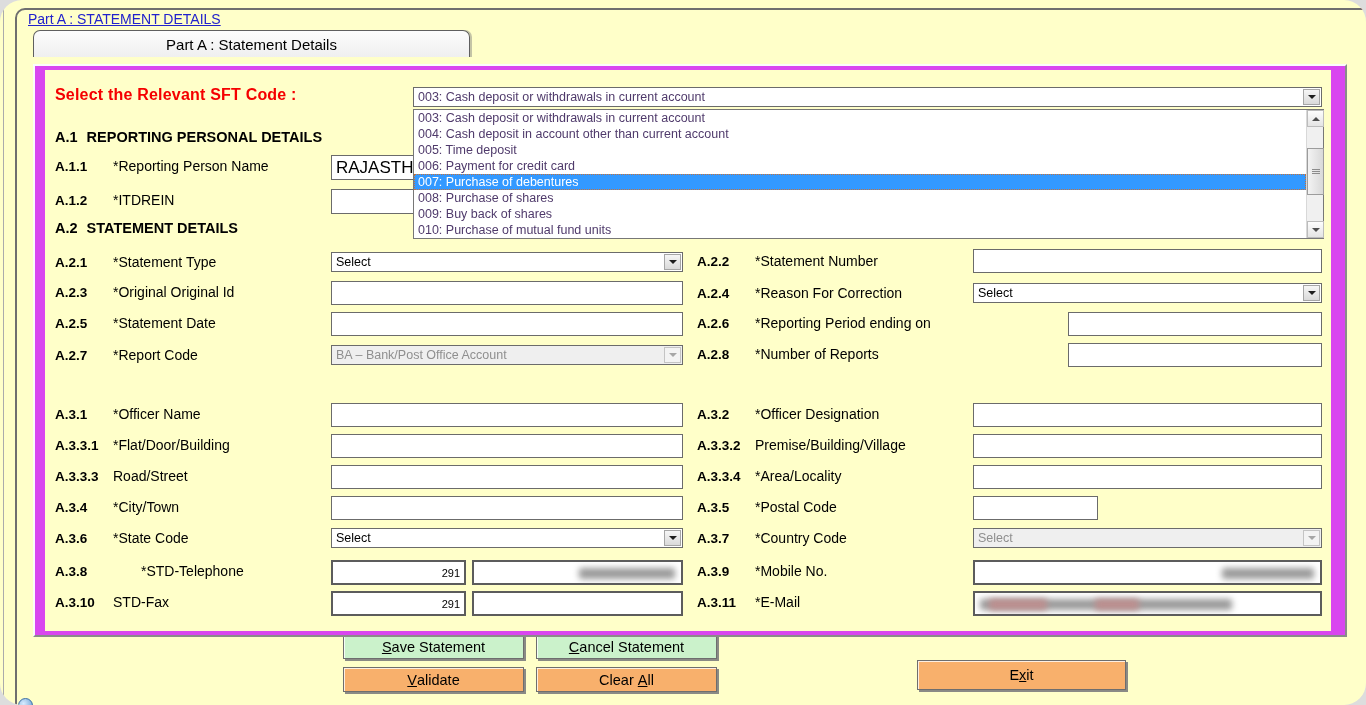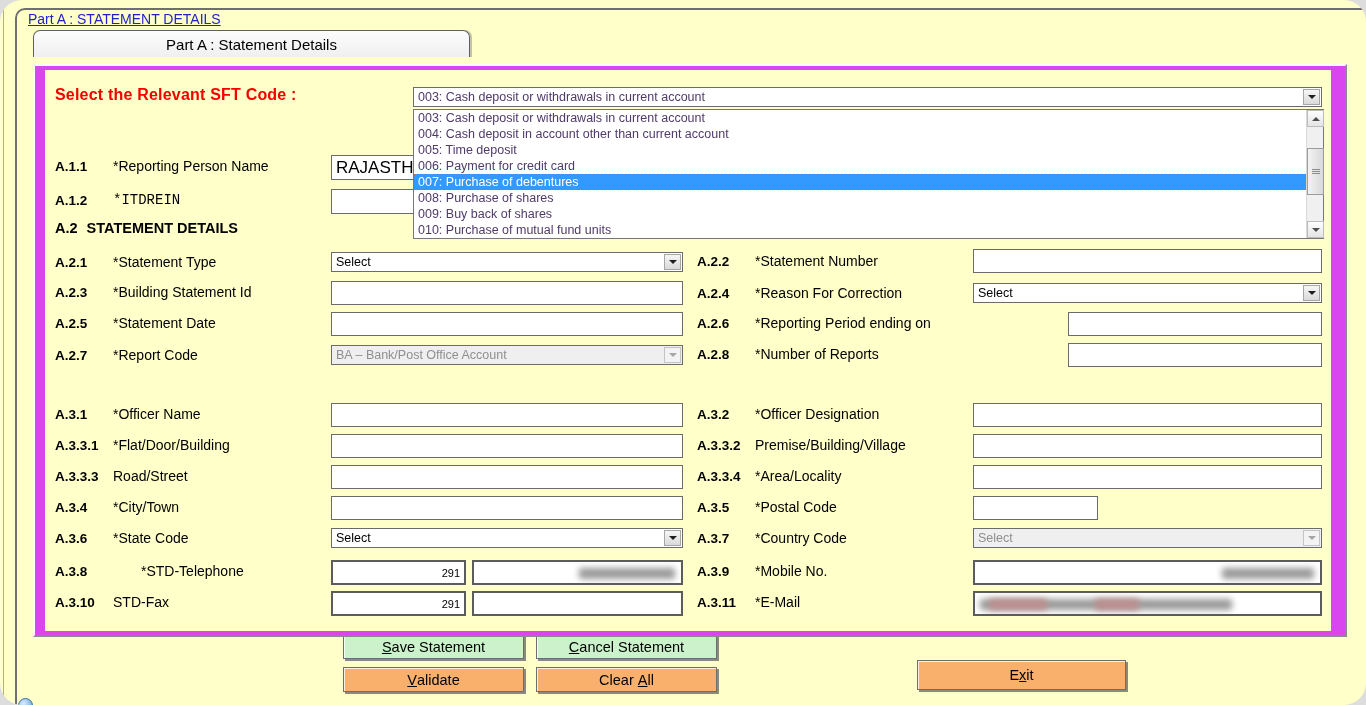--- a/index.html
+++ b/index.html
@@ -109,27 +109,31 @@
             </div>
           <div class="sb-thumb">
               <span class="grip"></span>
             </div>
           <div class="sb-btn sb-down">
               <i></i>
             </div>
         </div>
       </div>
 
+      <div class="heading" style="left:10px;top:59px;">
+        <span>A.1</span>
+        <span>REPORTING PERSONAL DETAILS</span>
+      </div>
 
       <div class="lbl-id" style="left:10px;top:89px;">A.1.1</div>
       <div class="lbl" style="left:68px;top:88px;">*Reporting Person Name</div>
       <div class="tb big" style="left:286px;top:85px;width:352px;">RAJASTHA</div>
 
       <div class="lbl-id" style="left:10px;top:123px;">A.1.2</div>
-      <div class="lbl" style="left:68px;top:122px;font-family:Liberation Mono, monospace;">*ITDREIN</div>
+      <div class="lbl" style="left:68px;top:122px;">*ITDREIN</div>
       <div class="tb big" style="left:286px;top:119px;width:352px;"></div>
 
       <div class="heading" style="left:10px;top:150px;">
         <span>A.2</span>
         <span>STATEMENT DETAILS</span>
       </div>
 
       <div class="lbl-id" style="left:10px;top:185px;">A.2.1</div>
       <div class="lbl" style="left:68px;top:184px;">*Statement Type</div>
       <div class="combo" style="left:286px;top:182px;width:352px;">
@@ -137,21 +141,21 @@
         <span class="caret">
             <i></i>
           </span>
       </div>
 
       <div class="lbl-id" style="left:652px;top:184px;">A.2.2</div>
       <div class="lbl" style="left:710px;top:183px;">*Statement Number</div>
       <div class="tb" style="left:928px;top:179px;width:349px;"></div>
 
       <div class="lbl-id" style="left:10px;top:215px;">A.2.3</div>
-      <div class="lbl" style="left:68px;top:214px;">*Building Statement Id</div>
+      <div class="lbl" style="left:68px;top:214px;">*Original Original Id</div>
       <div class="tb" style="left:286px;top:211px;width:352px;"></div>
 
       <div class="lbl-id" style="left:652px;top:216px;">A.2.4</div>
       <div class="lbl" style="left:710px;top:215px;">*Reason For Correction</div>
       <div class="combo" style="left:928px;top:213px;width:349px;">
         <span class="cval">Select</span>
         <span class="caret">
             <i></i>
           </span>
       </div>

